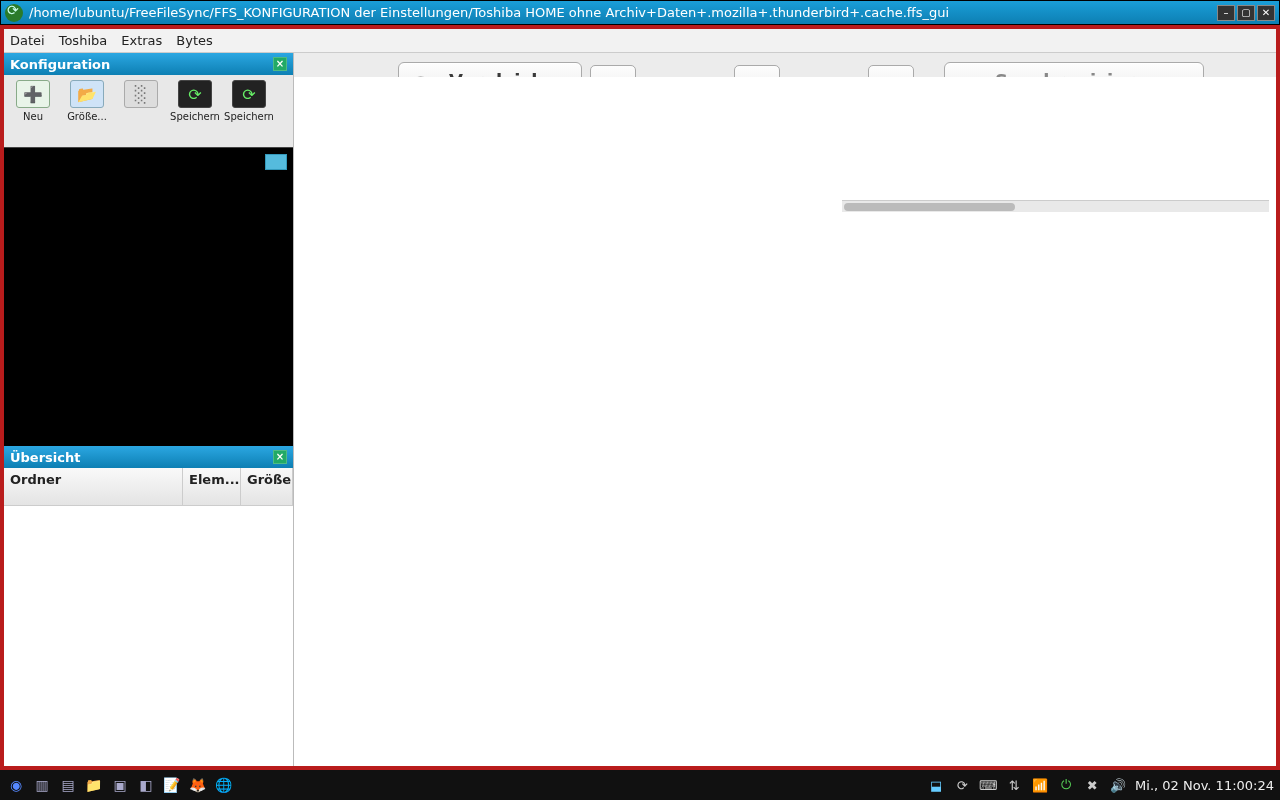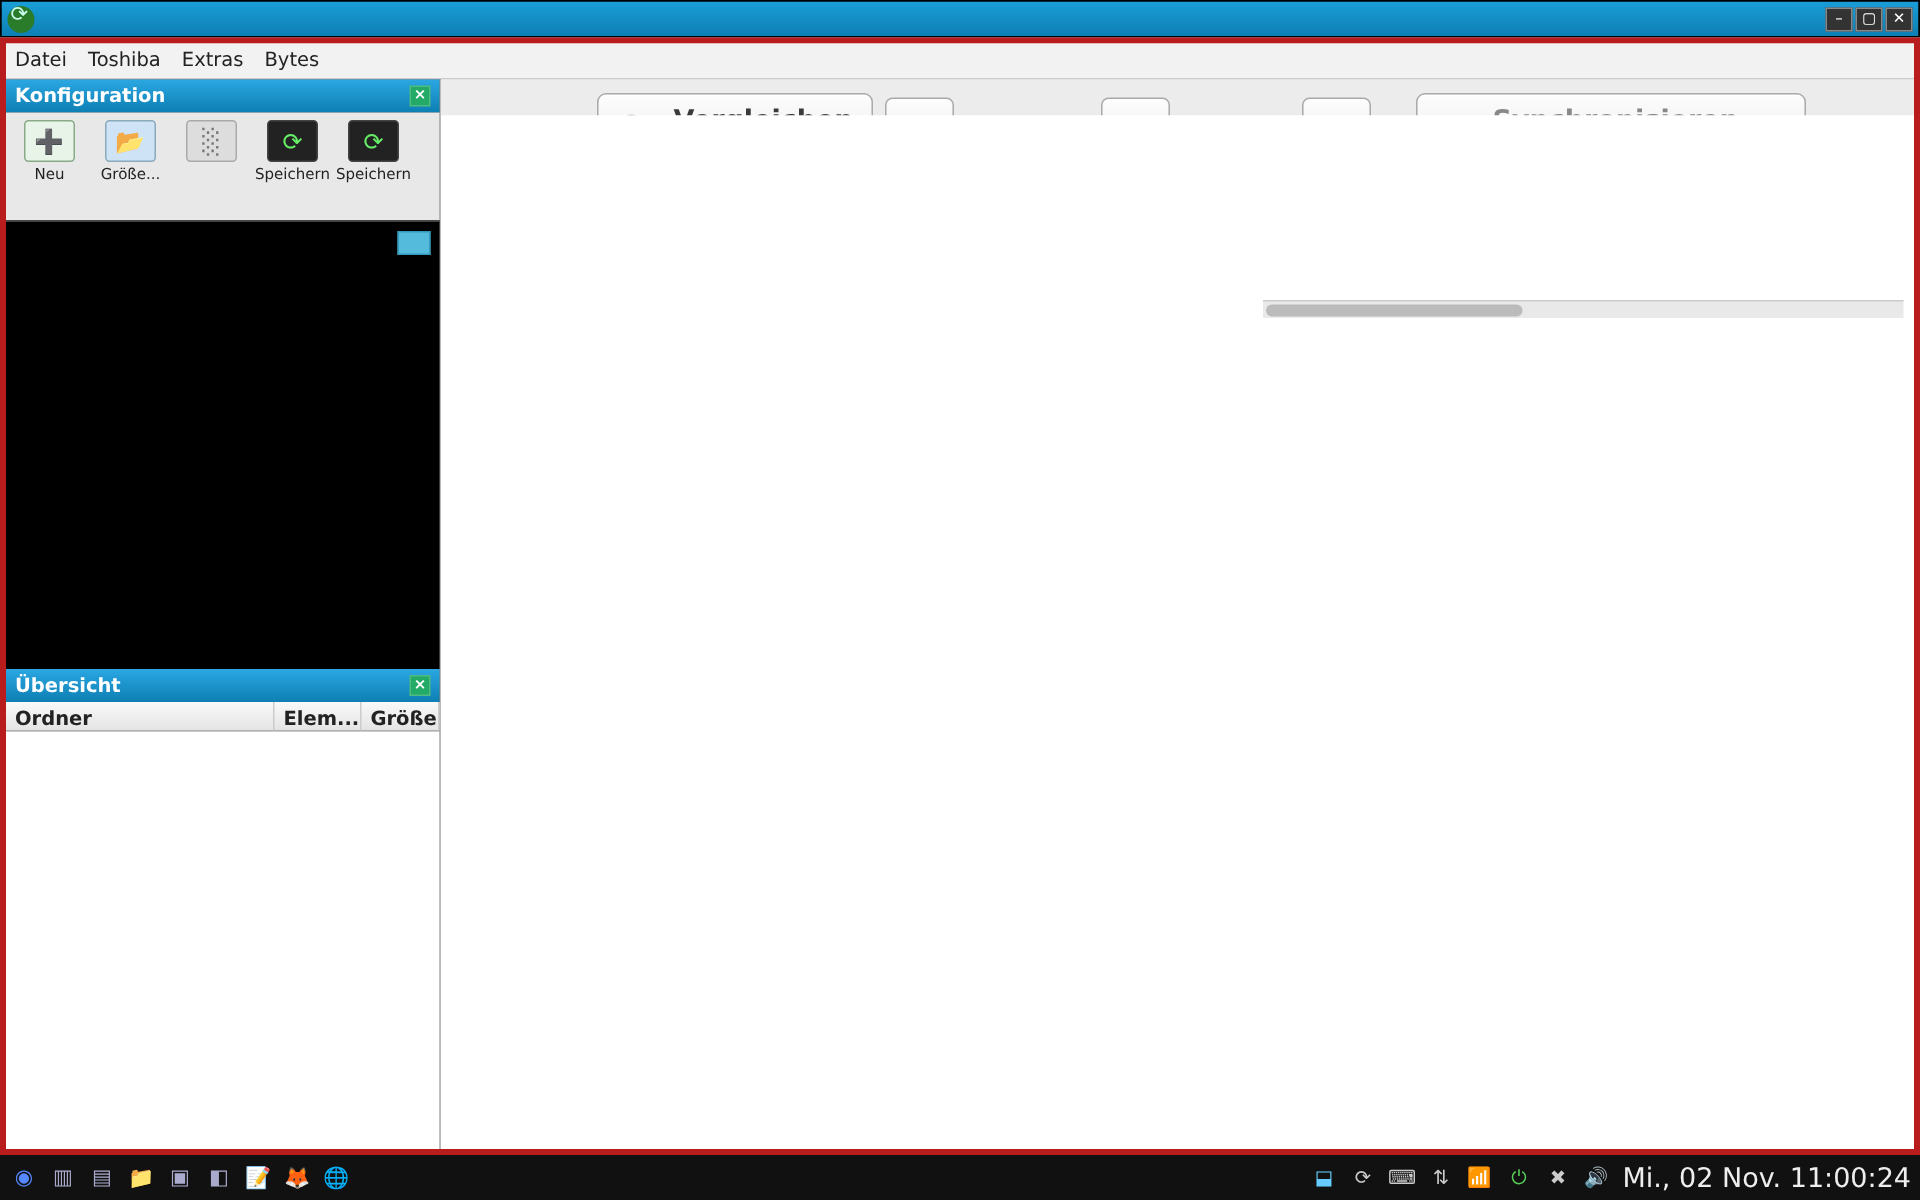--- a/index.html
+++ b/index.html
@@ -14,42 +14,42 @@
 
 
 .app { position:absolute; top:25px; left:0; right:0; bottom:30px; background:#ececec; border:4px solid #b91c1c; }
 
 
 .menubar { height:24px; background:#f2f2f2; border-bottom:1px solid #ccc; display:flex; align-items:center; padding:0 6px; gap:14px; color:#222; }
 .menubar span { cursor:default; }
 
 
 .body { position:absolute; top:24px; bottom:0; left:0; right:0; display:flex; }
-.left { width:290px; display:flex; flex-direction:column; border-right:1px solid #bbb; background:#404040; }
+.left { width:290px; display:flex; flex-direction:column; border-right:1px solid #bbb; background:#5eead4; }
 .main { flex:1; display:flex; flex-direction:column; background:#ececec; position:relative; }
 
 
 .panelhdr { height:22px; background:linear-gradient(#2ba7e2,#0d7fb3); color:#fff; font-weight:bold; padding:2px 6px; display:flex; align-items:center; }
 .panelhdr .x { margin-left:auto; width:14px; height:14px; background:#2a6; border:1px solid #fff3; font-size:10px; line-height:12px; text-align:center; color:#fff; }
 
 
 .cfgtools { height:72px; background:#e8e8e8; display:flex; padding:2px; }
 .cfgtools .btn { width:54px; display:flex; flex-direction:column; align-items:center; justify-content:flex-start; padding-top:3px; }
 .iconbox { width:34px; height:28px; border:1px solid #8a8; border-radius:3px; background:#e8f4e8; display:flex; align-items:center; justify-content:center; font-size:16px; }
 .iconbox.dark { background:#222; border-color:#444; color:#6e6; }
 .iconbox.gray { background:#ddd; border-color:#aaa; color:#777; }
 .cfgtools .lbl { font-size:10px; margin-top:3px; color:#222; }
 
 
 .blacklist { flex:1; background:#000; position:relative; border-top:1px solid #444; min-height:200px; }
 .blacklist .recticon { position:absolute; top:6px; right:6px; width:22px; height:16px; background:#5bd; border:1px solid #39b; }
 
 
 .ovw { display:flex; flex-direction:column; flex:1; }
-.ovwcols { height:20px; display:flex; background:linear-gradient(#f9f9f9,#e4e4e4); border-bottom:1px solid #ccc;justify-content:flex-end; }
+.ovwcols { height:38px; display:flex; background:linear-gradient(#f9f9f9,#e4e4e4); border-bottom:1px solid #ccc;justify-content:flex-end; }
 .ovwcols .col { padding:4px 6px; border-right:1px solid #ccc; font-weight:bold; color:#222; }
 .ovwbody { flex:1; background:#fff; }
 
 
 .maintools { height:64px; padding:8px 6px 4px 6px; display:flex; align-items:center; gap:8px; }
 .bigbtn { height:50px; border:1px solid #aaa; border-radius:6px; background:linear-gradient(#fdfdfd,#e6e6e6); display:flex; align-items:center; padding:0 12px; gap:10px; box-shadow:inset 0 1px #fff; }
 .bigbtn .ticon2 { width:28px; height:28px; display:flex; align-items:center; justify-content:center; font-size:20px; }
 .bigbtn .txt { display:flex; flex-direction:column; align-items:center; }
 .bigbtn .txt b { font-size:18px; color:#3a3a3a; }
 .bigbtn .txt span { font-size:11px; color:#7a6; }
@@ -91,27 +91,28 @@
 .statitem { display:flex; flex-direction:column; align-items:center; width:24px; }
 .statitem .ic { font-size:14px; color:#888; height:18px; }
 .statitem .n { font-size:11px; color:#333; }
 .statbytes { display:flex; flex-direction:column; align-items:center; width:52px; }
 
 
 .taskbar { position:absolute; left:0; right:0; bottom:0; height:30px; background:#111; display:flex; align-items:center; padding:0 6px; color:#ddd; gap:6px; }
 .taskbar .ticon3 { width:20px; height:20px; display:flex; align-items:center; justify-content:center; font-size:14px; color:#aac; }
 .taskbar .right { margin-left:auto; display:flex; align-items:center; gap:8px; }
 .trayicon { width:18px; height:18px; display:flex; align-items:center; justify-content:center; font-size:13px; color:#ccc; }
-.clock { color:#eee; font-size:18px; }
+.clock { color:#eee; font-size:13px; }
 </style>
 </head>
 <body>
 
 <div class="titlebar">
   <div class="ticon"></div>
+  <span>/home/lubuntu/FreeFileSync/FFS_KONFIGURATION der Einstellungen/Toshiba HOME ohne Archiv+Daten+.mozilla+.thunderbird+.cache.ffs_gui</span>
   <div class="spacer"></div>
   <div class="winbtn">–</div>
   <div class="winbtn">▢</div>
   <div class="winbtn">✕</div>
 </div>
 
 <div class="app">
 
   <div class="menubar">
     <span>Datei</span>

